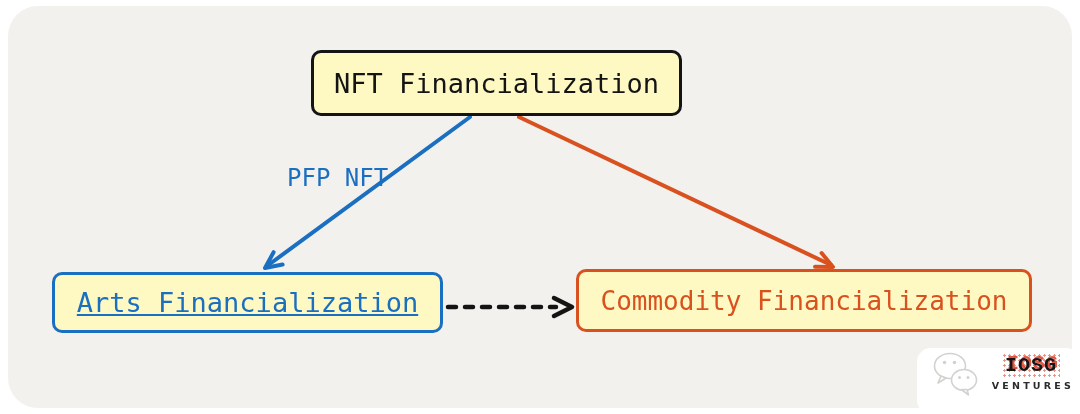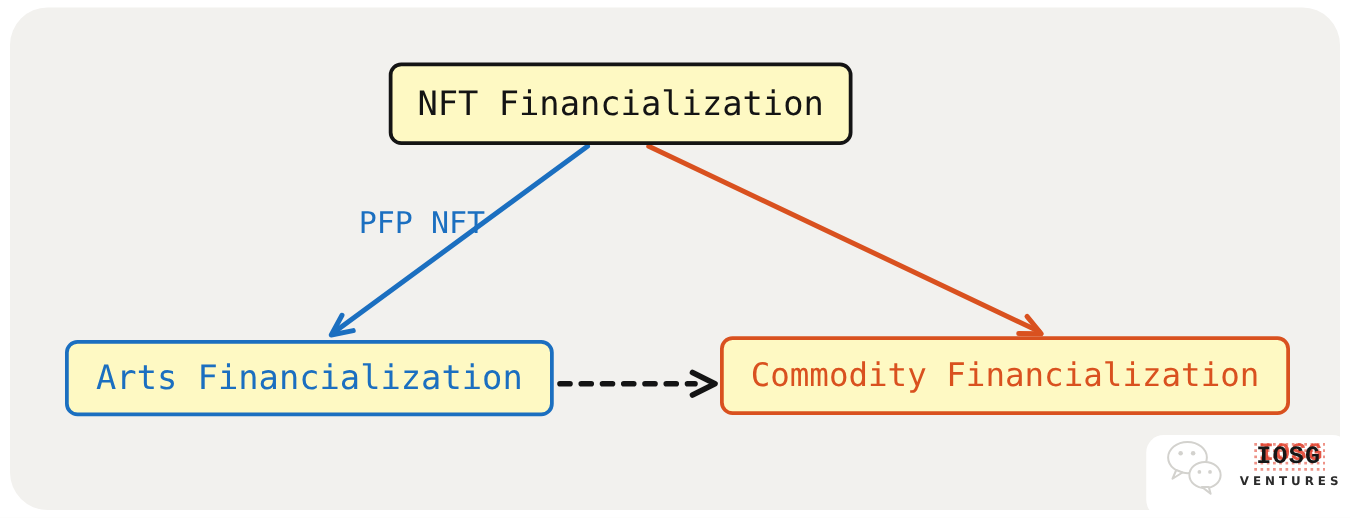--- a/index.html
+++ b/index.html
@@ -17,21 +17,21 @@
     position:absolute;display:flex;align-items:center;justify-content:center;
     background:#fef9c3;border-radius:10px;box-sizing:border-box;
     white-space:nowrap;font-weight:500;
   }
   .node-root{
     left:311px;top:50px;width:371px;height:66px;
     border:3.5px solid var(--ink,#111);color:var(--ink,#111);font-size:27px;
   }
   .node-arts{
     left:52px;top:272px;width:391px;height:61px;
-    border:3.5px solid var(--blue,#1b6fc0);color:var(--blue,#1b6fc0);font-size:27px;
+    border:3.5px solid var(--blue,#1b6fc0);color:var(--blue,#1b6fc0);font-size:27px;text-decoration:underline;
   }
   .node-commodity{
     left:576px;top:269px;width:456px;height:63px;
     border:3.5px solid var(--orange,#d9511f);color:var(--orange,#d9511f);font-size:26px;
   }
   .edge-label{
     position:absolute;font-size:24px;font-weight:500;white-space:nowrap;
   }
   .edge-label-pfp{left:259px;top:164px;color:var(--blue,#1b6fc0);margin-left:28px;}
   .edge-label-utility{left:694px;top:165px;color:var(--orange,#d9511f);}

